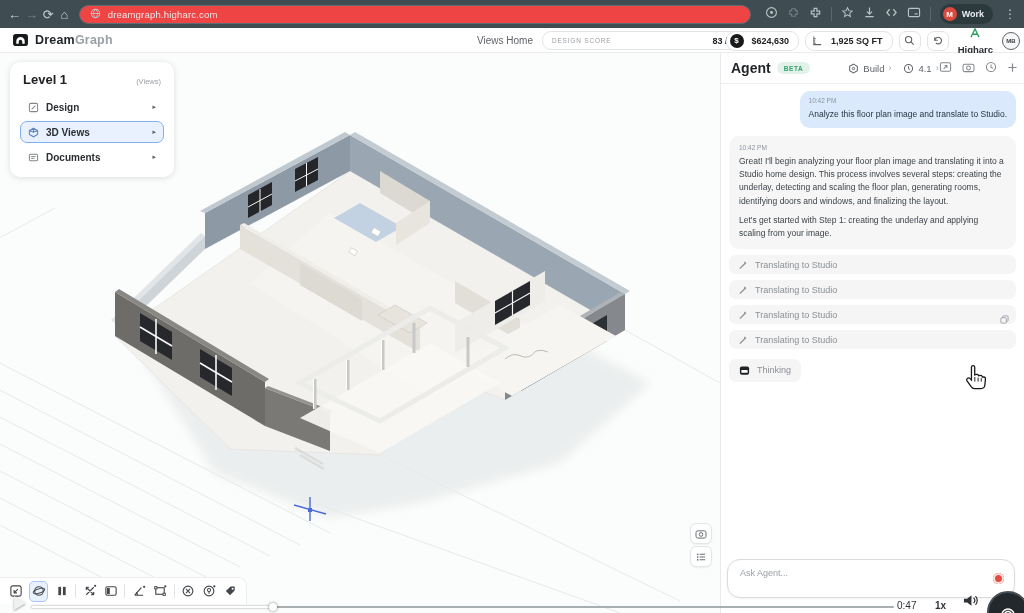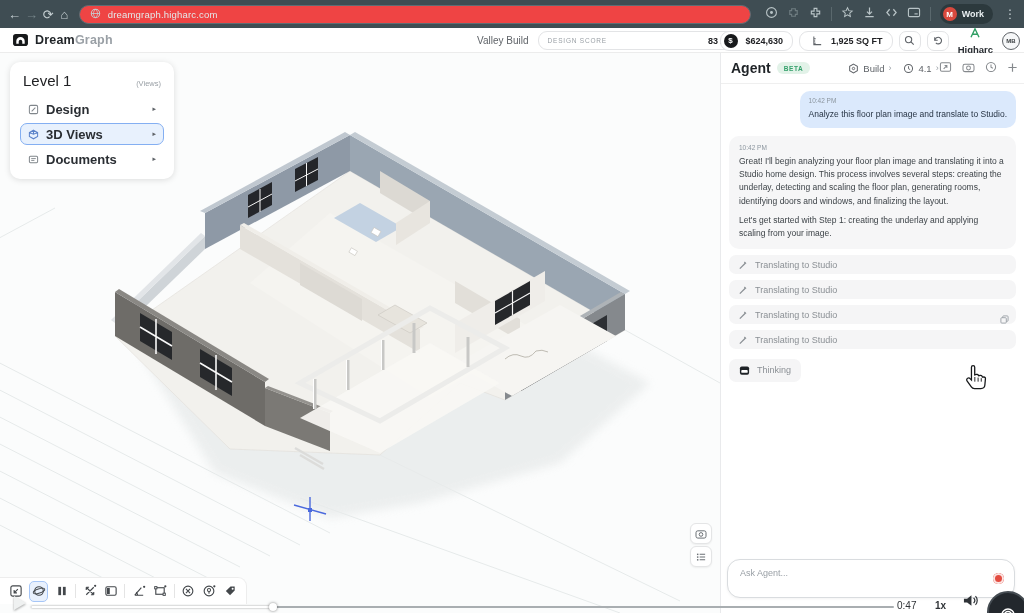--- a/index.html
+++ b/index.html
@@ -41,26 +41,26 @@
   .org-name { font-size:9.5px; font-weight:bold; color:#2a2e33; }
   .avatar { width:18px; height:18px; border-radius:50%; border:1.5px solid #5f6368; background:#f6f7f8; color:#3c4043; font-size:6px; font-weight:bold; display:flex; align-items:center; justify-content:center; }
 
   
   .workspace { position:absolute; left:0; top:53px; width:1024px; height:560px; }
   .canvas { position:absolute; left:0; top:0; width:720px; height:560px; background:#fbfcfc; overflow:hidden; }
 
   
   .side-card { position:absolute; left:10px; top:9px; width:164px; background:#fff; border-radius:10px; box-shadow:0 1px 6px rgba(0,0,0,.13); padding:10px 10px 9px; }
   .side-head { display:flex; justify-content:space-between; align-items:baseline; padding:0 3px; }
-  .side-level { font-size:15px; font-weight:normal; color:#202124; }
+  .side-level { font-size:13px; font-weight:bold; color:#202124; }
   .side-context { font-size:7.5px; color:#9aa0a6; }
   .side-list { margin-top:9px; display:flex; flex-direction:column; gap:3px; }
   .side-item { height:22px; display:flex; align-items:center; gap:7px; padding:0 7px; border:1.5px solid transparent; border-radius:7px; }
   .side-item.selected { background:#e8f1fd; border-color:#84aff2; }
-  .side-item .lbl { font-size:13px; font-weight:bold; color:#2a2e33; }
+  .side-item .lbl { font-size:10px; font-weight:bold; color:#2a2e33; }
   .side-item .chev { margin-left:auto; font-size:7px; color:#5f6368; }
 
   
   .float-btns { position:absolute; left:690px; top:470px; display:flex; flex-direction:column; gap:2px; }
   .float-btn { width:22px; height:21px; background:#fff; border:1px solid #e4e5e6; border-radius:6px; box-shadow:0 1px 2px rgba(0,0,0,.06); display:flex; align-items:center; justify-content:center; }
 
   
   .canvas-toolbar { position:absolute; left:0; bottom:9px; width:247px; height:27px; background:#fff; border-top:1px solid #ededed; border-right:1px solid #ededed; border-top-right-radius:9px; display:flex; align-items:center; gap:6px; padding:0 8px; }
   .tb-icon { width:17px; height:17px; display:flex; align-items:center; justify-content:center; position:relative; }
   .tb-icon.selected { width:21px; height:21px; background:#e9f1fd; border:1px solid #a6c6f7; border-radius:5px; }
@@ -163,32 +163,32 @@
 
   <div class="app-header">
     <div class="brand">
       <svg width="15" height="14" viewBox="0 0 16 15">
           <rect x="0" y="1" width="16" height="13" rx="3" fill="#17191b"></rect>
           <path d="M3.5 11.5V8.7a4.5 4.5 0 0 1 9 0v2.8h-2.6V9a1.9 1.9 0 0 0-3.8 0v2.5z" fill="#fff"></path>
         </svg>
       <span class="brand-name"><b>Dream</b><span>Graph</span></span>
     </div>
     <div class="header-center">
-      <span class="project-name">Valley Build</span>
+      <span class="project-name">Views Home</span>
       <div class="score-pill">
         <span class="score-label">DESIGN SCORE</span>
         <span class="score-value">83 / 100</span>
       </div>
     </div>
     <div class="header-right">
       <div class="stat-pill">
         <span class="dollar-circle">$</span>
         <span class="stat-value">$624,630</span>
       </div>
-      <div class="stat-pill" style="padding-left:12px;">
+      <div class="stat-pill" style="padding-left:6px;">
         <svg width="11" height="11" viewBox="0 0 12 12">
             <path d="M2 1.5v9h8M2 4h2M2 6.5h1.5M2 9h2" fill="none" stroke="#5f6368" stroke-width="1.1"></path>
           </svg>
         <span class="stat-value">1,925 SQ FT</span>
       </div>
       <div class="icon-btn">
         <svg width="11" height="11" viewBox="0 0 12 12">
             <circle cx="5" cy="5" r="3.4" fill="none" stroke="#5f6368" stroke-width="1.2"></circle>
             <path d="M7.6 7.6L10.6 10.6" stroke="#5f6368" stroke-width="1.2"></path>
           </svg>

